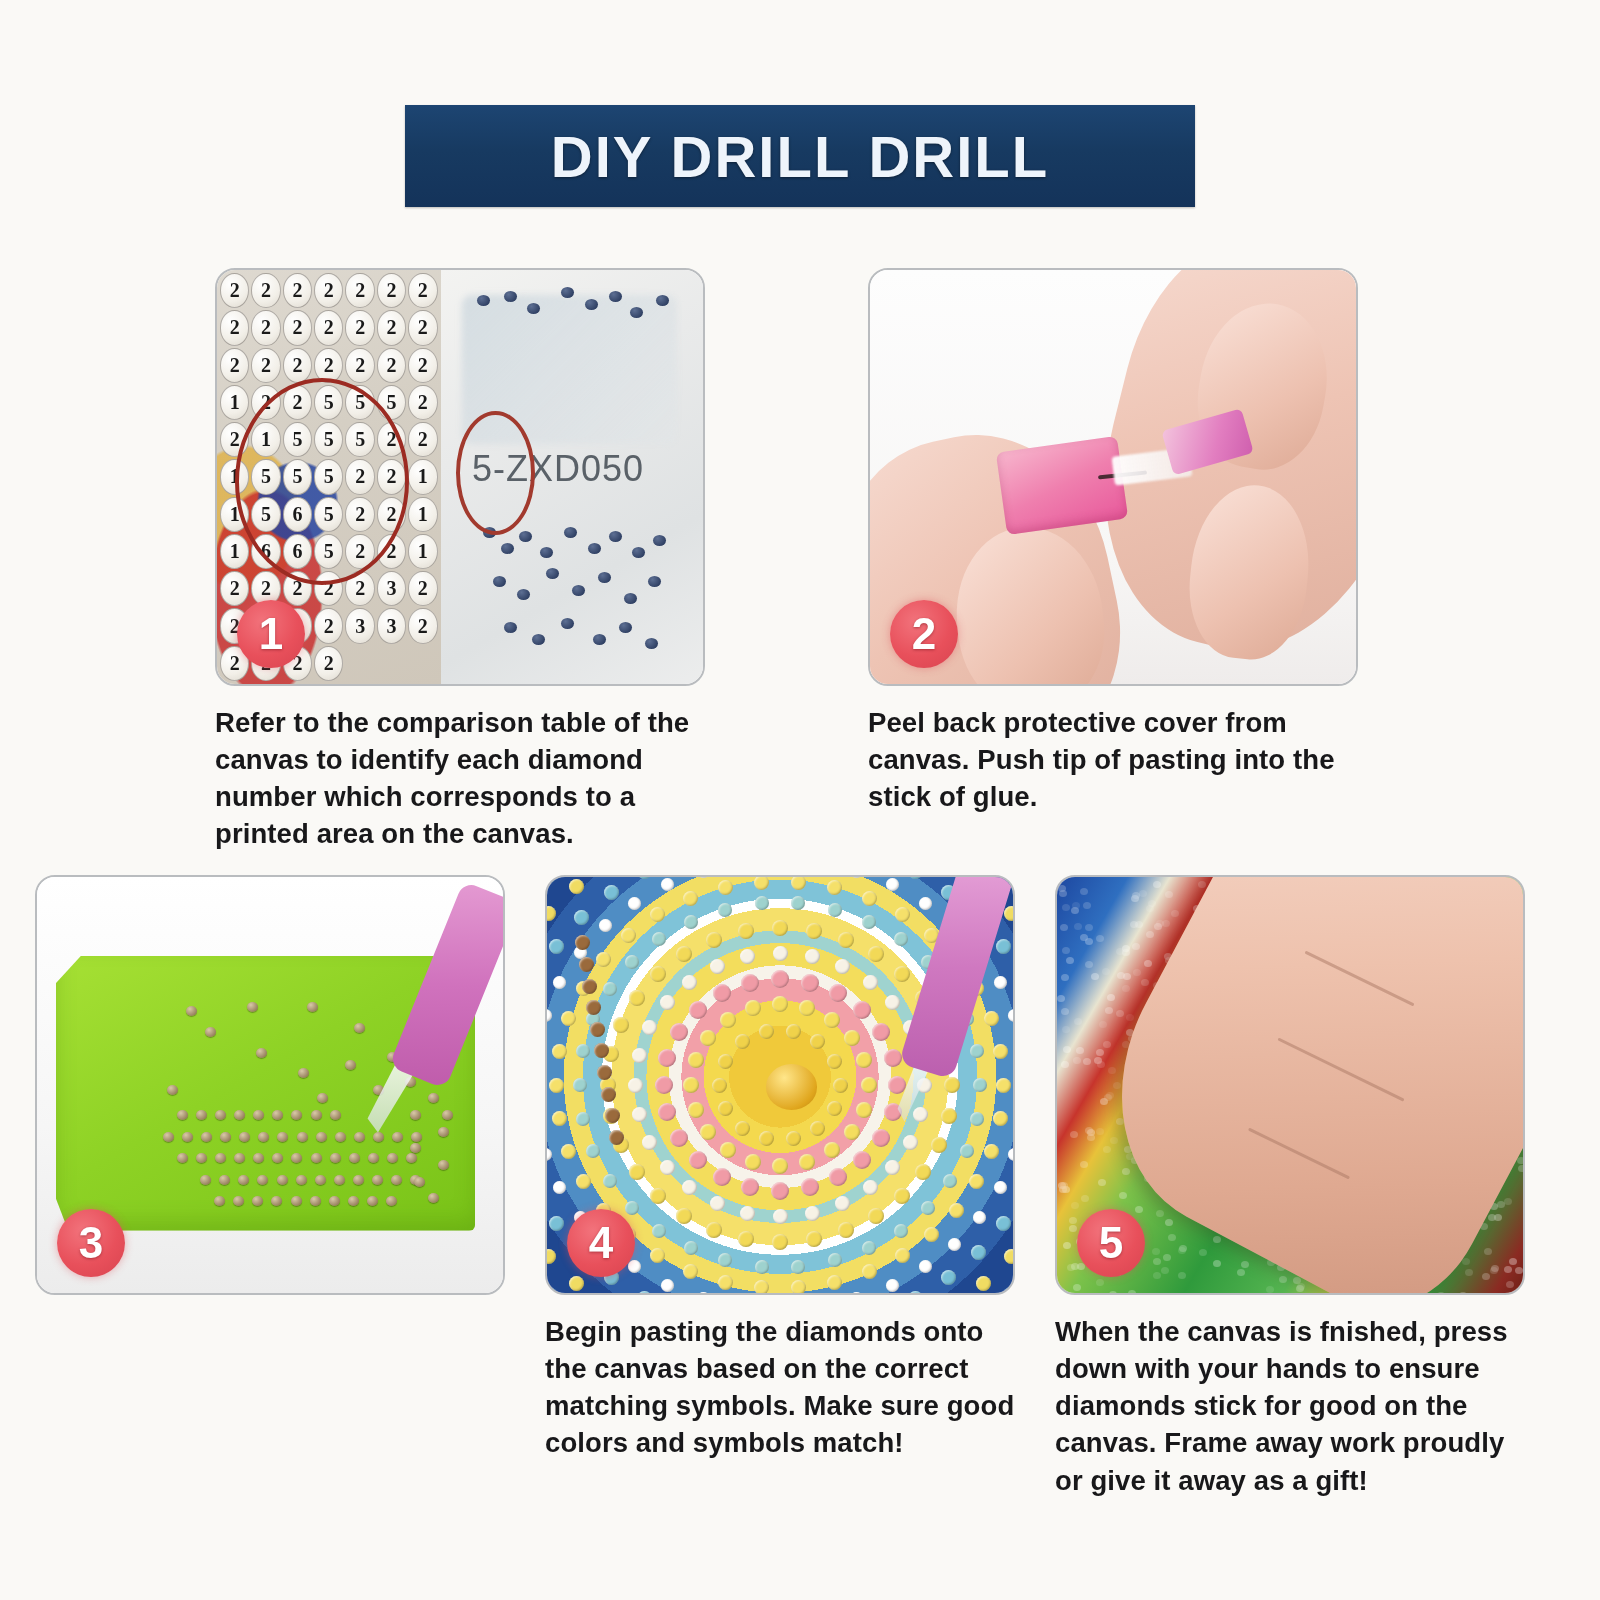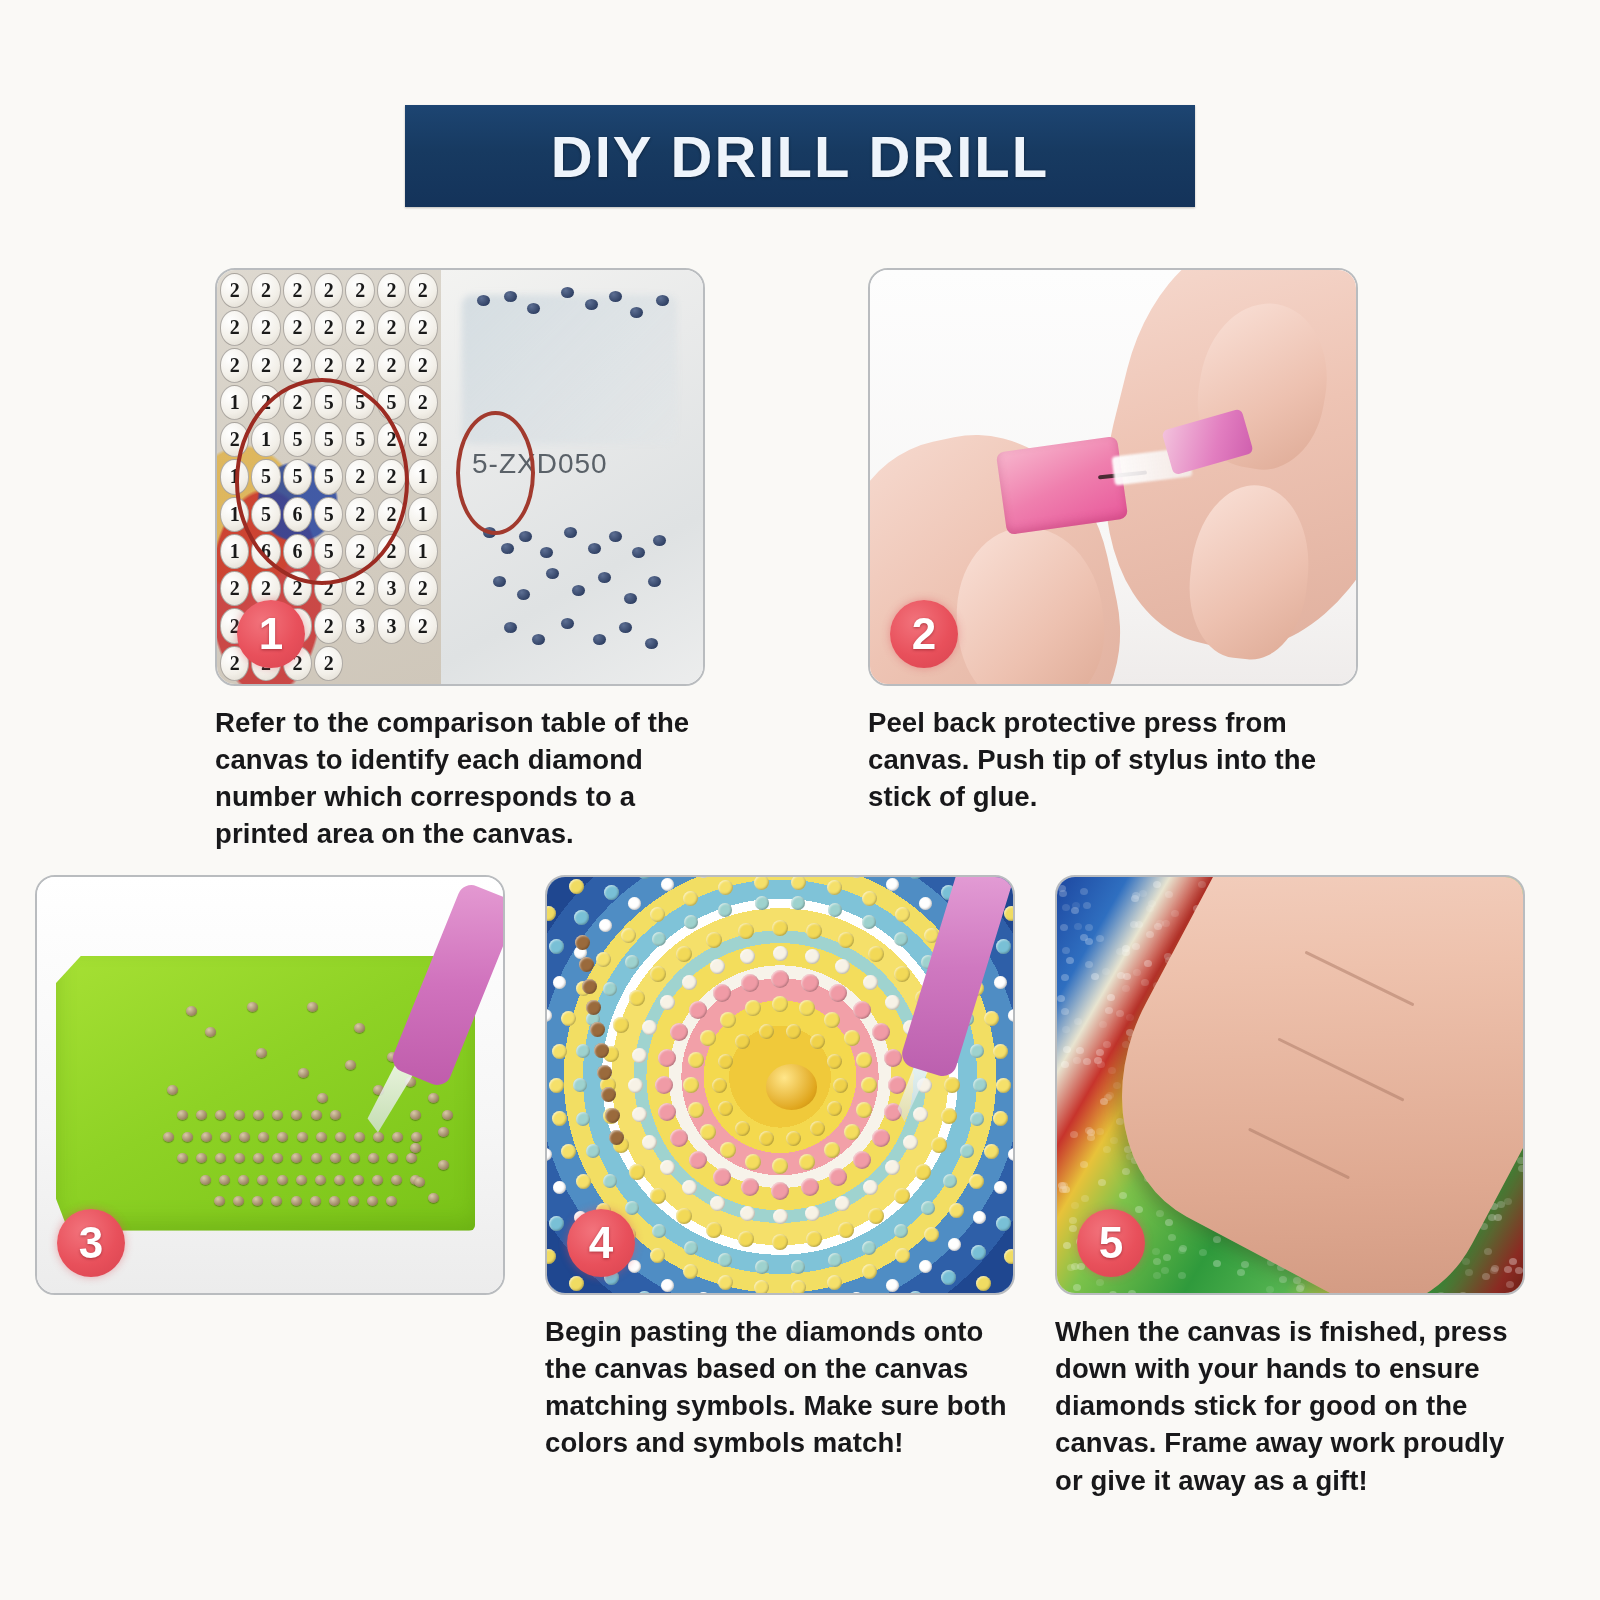--- a/index.html
+++ b/index.html
@@ -142,21 +142,21 @@
   .bag-sheen {
     position: absolute; left: 8%; top: 6%;
     width: 82%; height: 36%;
     background: linear-gradient(135deg, rgba(190,205,215,.55), rgba(225,232,236,.2));
     border-radius: 10px;
     filter: blur(3px);
   }
   .bag-label {
     position: absolute;
     left: 12%; top: 43%;
-    font-size: 28px;
+    font-size: 36px;
     letter-spacing: 1px;
     color: #5a6168;
     font-family: "Liberation Sans", sans-serif;
     white-space: nowrap;
   }
   .bag-ellipse {
     position: absolute;
     left: 6%; top: 34%;
     width: 30%; height: 30%;
     border: 4px solid #a23a2e;
@@ -497,21 +497,21 @@
           <div class="hand hand-r"></div>
           <div class="finger" style="right:6%; top:8%; width:26%; height:40%; transform:rotate(10deg);"></div>
           <div class="finger" style="right:10%; top:52%; width:24%; height:42%; transform:rotate(6deg);"></div>
           <div class="glue-cap"></div>
           <div class="glue-slot"></div>
           <div class="glue-stick"></div>
           <div class="stylus-tip"></div>
         </div>
         <div class="badge">2</div>
       </div>
-      <div class="caption">Peel back protective press from canvas. Push tip of stylus into the stick of glue.</div>
+      <div class="caption">Peel back protective cover from canvas. Push tip of pasting into the stick of glue.</div>
     </div>
 
   </div>
 
   <div class="row2">
 
     <div class="step" style="left:35px; width:470px;">
       <div class="photo" style="height:420px;">
         <div class="s3">
           <div class="tray"></div>
@@ -864,21 +864,21 @@
               <div class="m-dot" style="left: 11.6%; top: 50.4%; width: 15px; height: 15px; background: rgb(154, 106, 60);"></div>
               <div class="m-dot" style="left: 12.4%; top: 55.6%; width: 15px; height: 15px; background: rgb(154, 106, 60);"></div>
               <div class="m-dot" style="left: 13.2%; top: 60.8%; width: 15px; height: 15px; background: rgb(154, 106, 60);"></div>
             </div>
           <div class="m-center"></div>
           <div class="s4-tip"></div>
           <div class="s4-stylus"></div>
         </div>
         <div class="badge">4</div>
       </div>
-      <div class="caption">Begin pasting the diamonds onto the canvas based on the canvas matching symbols. Make sure both colors and symbols match!</div>
+      <div class="caption">Begin pasting the diamonds onto the canvas based on the correct matching symbols. Make sure good colors and symbols match!</div>
     </div>
 
     <div class="step" style="left:1055px; width:470px;">
       <div class="photo" style="height:420px;">
         <div class="s5">
           <div class="s5-speckle" id="s5-speckles">
               <div class="sp" style="left: 59.7056%; top: 29.9265%; opacity: 0.58;"></div>
               <div class="sp" style="left: 98.7092%; top: 67.2185%; opacity: 0.57;"></div>
               <div class="sp" style="left: 86.9894%; top: 91.5327%; opacity: 0.29;"></div>
               <div class="sp" style="left: 99.7373%; top: 20.9634%; opacity: 0.37;"></div>

